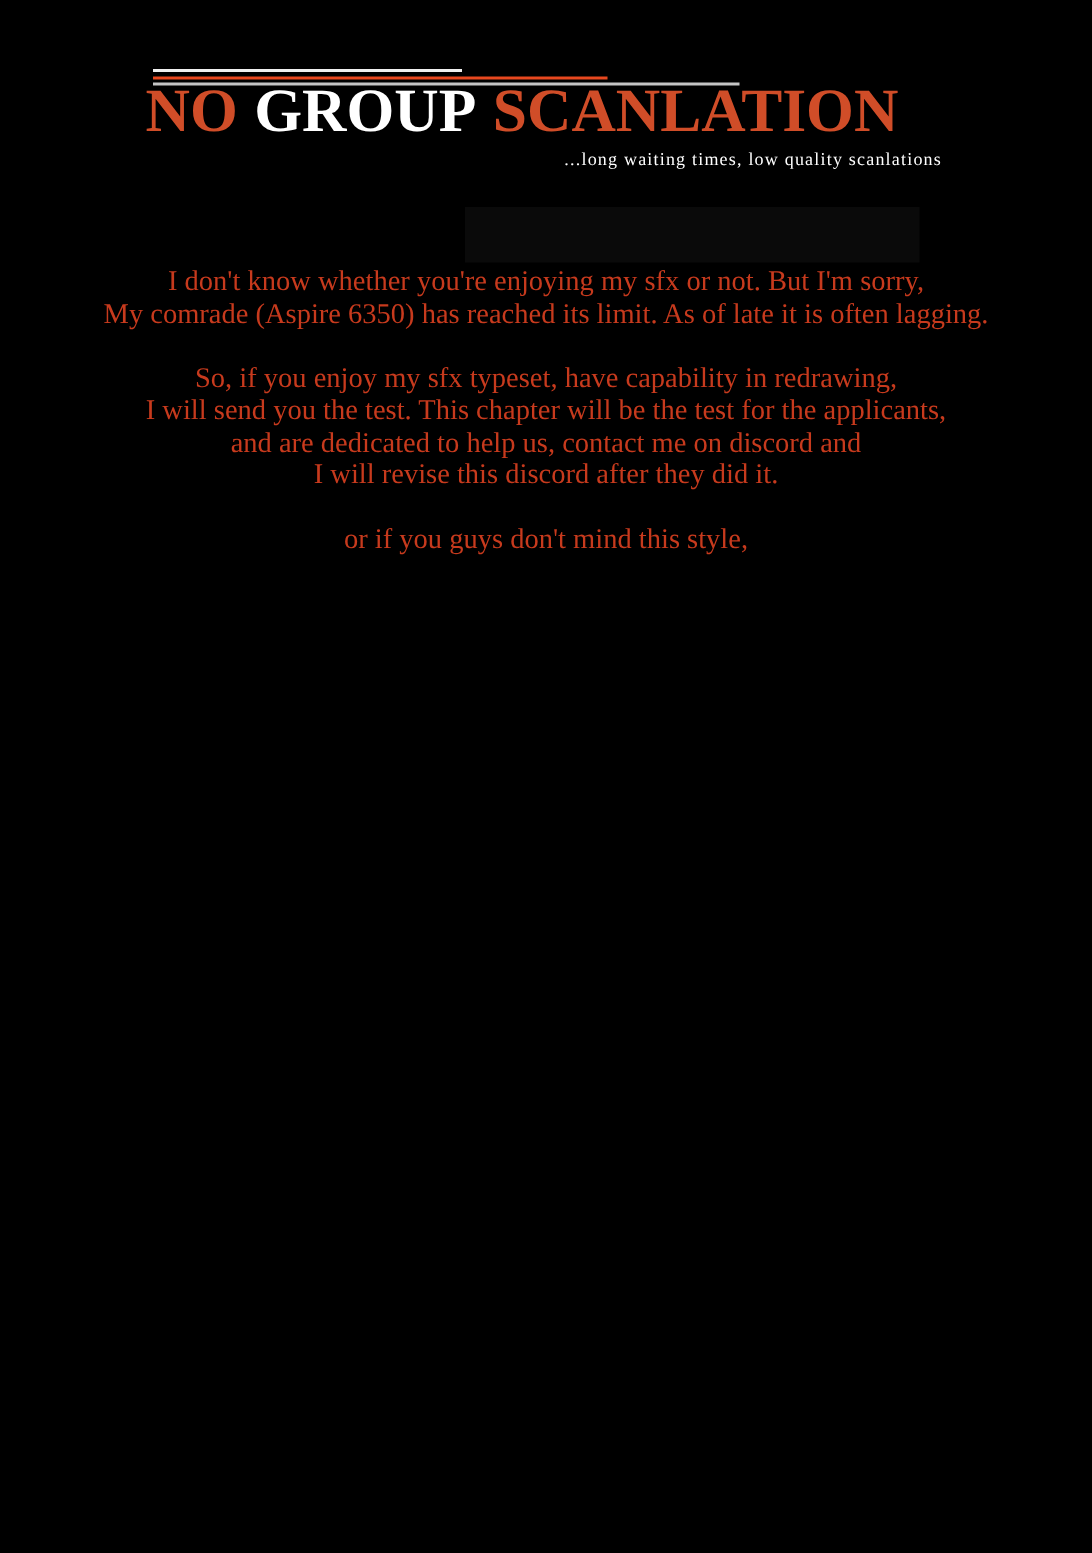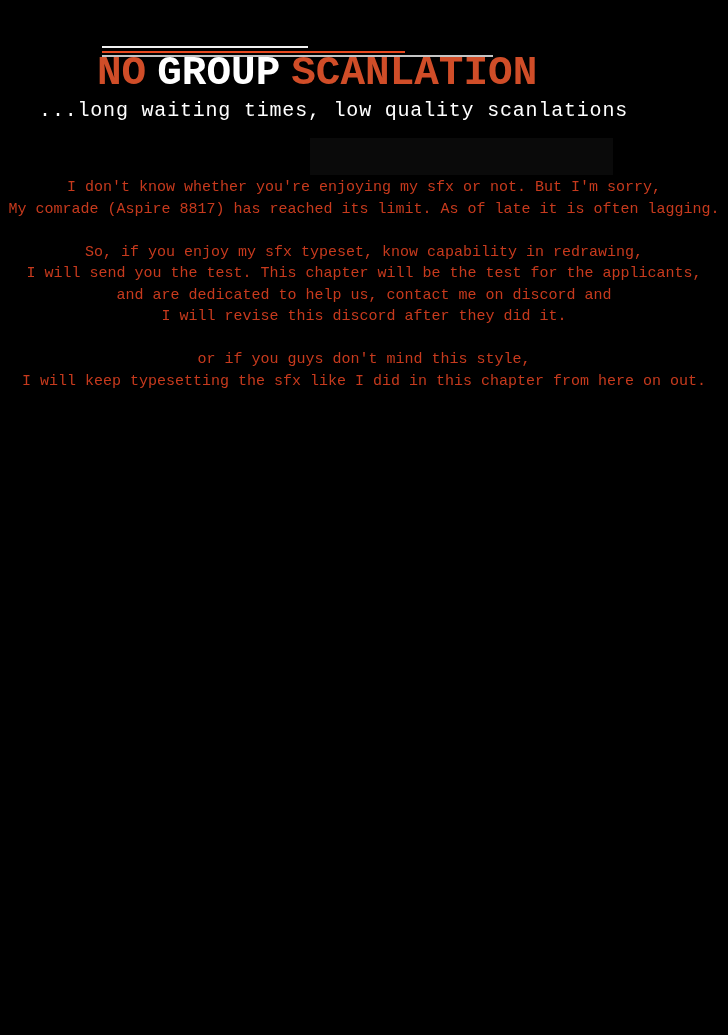--- a/index.html
+++ b/index.html
@@ -6,21 +6,21 @@
     margin: 0;
     padding: 0;
     background: #000;
   }
   .page {
     position: relative;
     width: 728px;
     height: 1031px;
     background: var(--page-bg, #000);
     overflow: hidden;
-    font-family: Liberation Mono, monospace;
+    font-family: Liberation Serif, serif;
   }
 
   
   .rule {
     position: absolute;
     left: 102px;
     height: 2px;
   }
   .rule-short  { top: 46px; width: 206px; background: var(--rule-white,  #f0f0f0); }
   .rule-medium { top: 51px; width: 303px; background: var(--rule-orange, #e8481f); }
@@ -42,21 +42,21 @@
   .title span:last-child { margin-right: 0; }
   .t-accent { color: var(--accent, #d04d28); }
   .t-white  { color: var(--title-white, #ffffff); }
 
   
   .tagline {
     position: absolute;
     top: 99px;
     right: 100px;
     color: var(--title-white, #ffffff);
-    font-size: 20px;
+    font-size: 12px;
     font-weight: 400;
     letter-spacing: 0.8px;
     white-space: nowrap;
   }
 
   
   .subtle-panel {
     position: absolute;
     left: 310px;
     top: 138px;
@@ -65,21 +65,21 @@
     background: var(--panel, #0a0a0a);
   }
 
   
   .notice {
     position: absolute;
     top: 177px;
     left: 0;
     width: 728px;
     text-align: center;
-    font-size: 15px;
+    font-size: 19px;
     line-height: 21.5px;
     font-weight: 400;
     color: var(--body-text, #c73a1d);
   }
   .notice .para { margin: 0 0 21.5px 0; }
   .notice .para:last-child { margin-bottom: 0; }
 </style>
 </head>
 <body>
 
@@ -93,27 +93,26 @@
     <h1 class="title"><span class="t-accent">NO</span><span class="t-white">GROUP</span><span class="t-accent">SCANLATION</span></h1>
 
     <div class="tagline">...long waiting times, low quality scanlations</div>
   </header>
 
   <div class="subtle-panel"></div>
 
   <main class="notice">
     <div class="para">
       <div class="line">I don't know whether you're enjoying my sfx or not. But I'm sorry,</div>
-      <div class="line">My comrade (Aspire 8817) has reached its limit. As of late it is often lagging.</div>
+      <div class="line">My comrade (Aspire 6350) has reached its limit. As of late it is often lagging.</div>
     </div>
     <div class="para">
-      <div class="line">So, if you enjoy my sfx typeset, know capability in redrawing,</div>
+      <div class="line">So, if you enjoy my sfx typeset, have capability in redrawing,</div>
       <div class="line">I will send you the test. This chapter will be the test for the applicants,</div>
       <div class="line">and are dedicated to help us, contact me on discord and</div>
       <div class="line">I will revise this discord after they did it.</div>
     </div>
     <div class="para">
       <div class="line">or if you guys don't mind this style,</div>
-      <div class="line">I will keep typesetting the sfx like I did in this chapter from here on out.</div>
     </div>
   </main>
 
 </div>
 
 </body></html>

